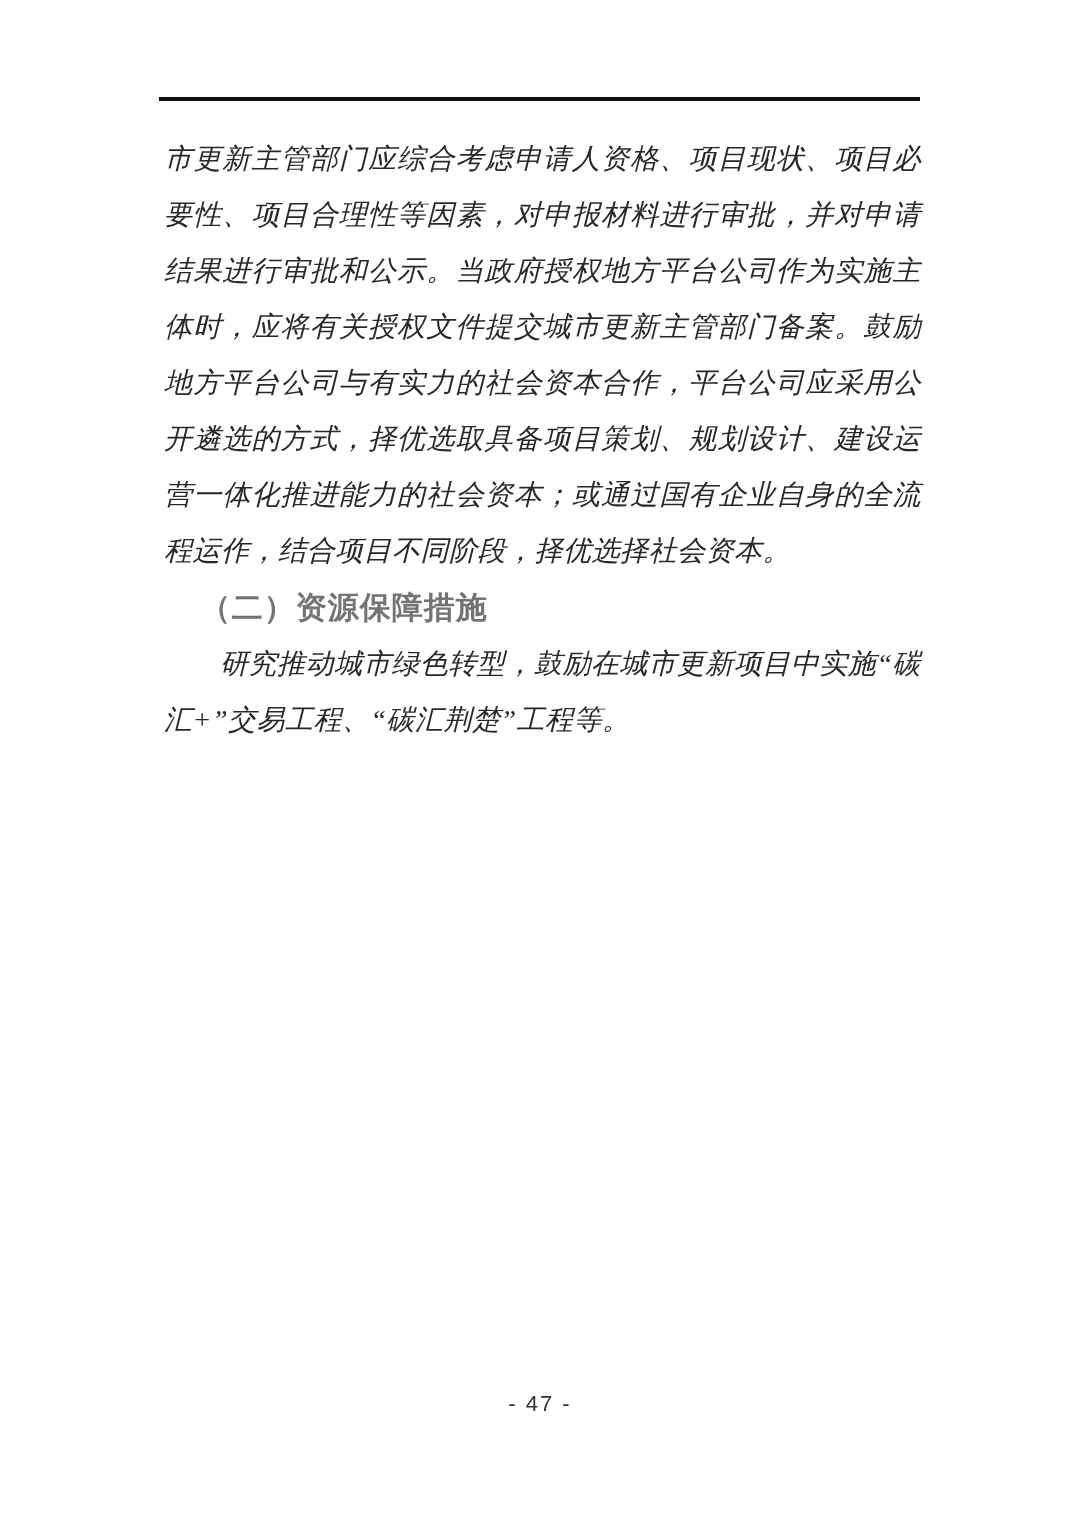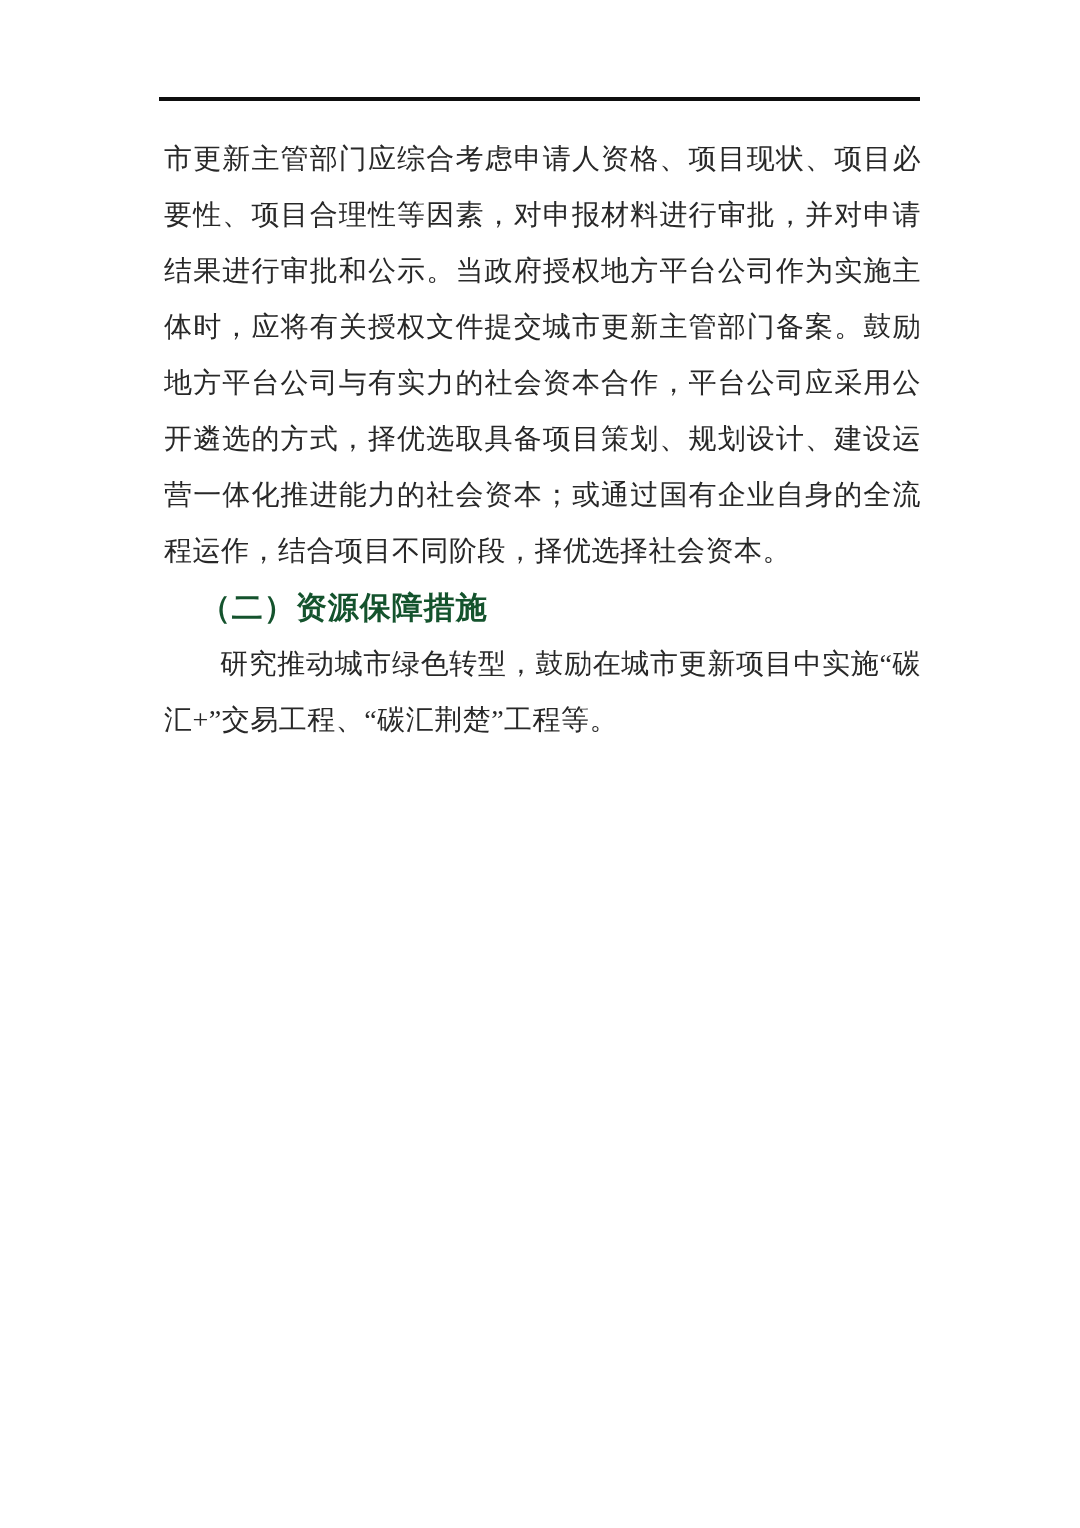--- a/index.html
+++ b/index.html
@@ -30,30 +30,31 @@
     width: 757px;
   }
   .para {
     margin: 0;
     font-size: 28px;
     line-height: 56px;
     color: #282828;
     text-align: justify;
     text-justify: inter-ideograph;
     letter-spacing: 0.5px;
+    font-style: italic;
   }
   .indent {
     text-indent: 2em;
   }
   .heading {
     margin: 0;
     font-size: 31px;
     line-height: 57px;
     font-weight: bold;
-    color: #14532d;
+    color: #737373;
     text-indent: 1.15em;
     letter-spacing: 1px;
   }
   .page-number {
     position: absolute;
     left: 0;
     top: 1391px;
     width: 100%;
     text-align: center;
     font-size: 22px;
@@ -73,14 +74,15 @@
     <p class="para">市更新主管部门应综合考虑申请人资格、项目现状、项目必要性、项目合理性等因素，对申报材料进行审批，并对申请结果进行审批和公示。当政府授权地方平台公司作为实施主体时，应将有关授权文件提交城市更新主管部门备案。鼓励地方平台公司与有实力的社会资本合作，平台公司应采用公开遴选的方式，择优选取具备项目策划、规划设计、建设运营一体化推进能力的社会资本；或通过国有企业自身的全流程运作，结合项目不同阶段，择优选择社会资本。</p>
 
 
 
     <p class="heading">（二）资源保障措施</p>
 
 
     <p class="para indent">研究推动城市绿色转型，鼓励在城市更新项目中实施“碳汇+”交易工程、“碳汇荆楚”工程等。</p>
   </div>
 
+  <div class="page-number">- 47 -</div>
 
 </div>
 
 </body></html>

